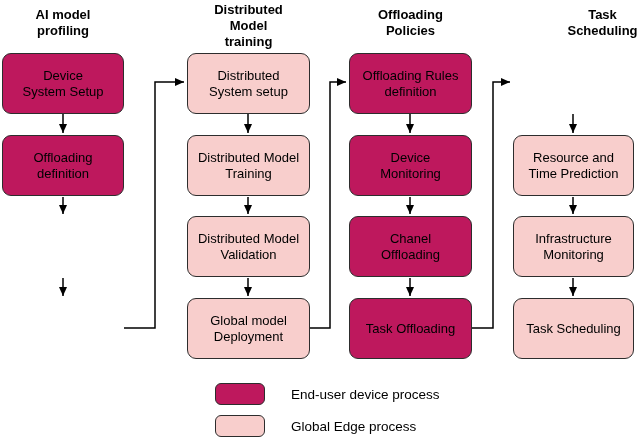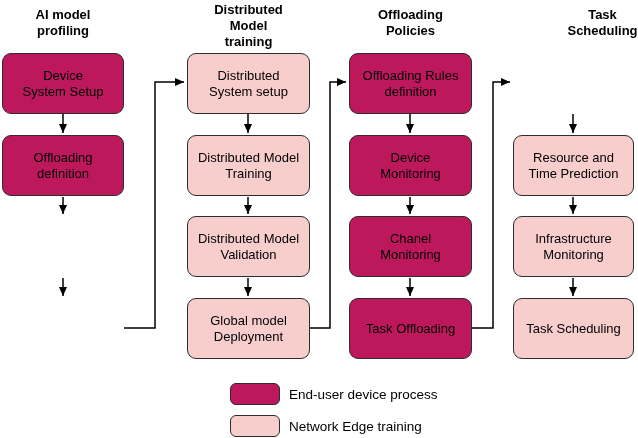--- a/index.html
+++ b/index.html
@@ -55,25 +55,25 @@
   .r1 { top: 53px; }
   .r2 { top: 135px; }
   .r3 { top: 216px; }
   .r4 { top: 298px; }
   .h1 { left: 2px;   width: 122px; top: 7px; }
   .h2 { left: 187px; width: 123px; top: 2px; }
   .h3 { left: 349px; width: 123px; top: 7px; }
   .h4 { left: 542px; width: 121px; top: 7px; }
   .legend-row {
     position: absolute;
-    left: 230px;
+    left: 215px;
     height: 22px;
     display: flex;
     align-items: center;
-    gap: 9px;
+    gap: 26px;
   }
   .legend-row.first  { top: 383px; }
   .legend-row.second { top: 415px; }
   .swatch {
     display: inline-block;
     box-sizing: border-box;
     width: 50px;
     height: 22px;
     border: 1px solid #2d2d2d;
     border-radius: 6px;
@@ -139,31 +139,31 @@
   <div class="box pink c2 r3">Distributed Model
 Validation</div>
   <div class="box pink c2 r4">Global model
 Deployment</div>
 
   <div class="box blue c3 r1">Offloading Rules
 definition</div>
   <div class="box blue c3 r2">Device
 Monitoring</div>
   <div class="box blue c3 r3">Chanel
-Monitoring</div>
+Offloading</div>
   <div class="box blue c3 r4">Task Offloading</div>
 
   <div class="box pink c4 r2">Resource and
 Time Prediction</div>
   <div class="box pink c4 r3">Infrastructure
 Monitoring</div>
   <div class="box pink c4 r4">Task Scheduling</div>
 
   <div class="legend-row first">
     <span class="swatch blue"></span>
     <span class="legend-label">End-user device process</span>
   </div>
   <div class="legend-row second">
     <span class="swatch pink"></span>
-    <span class="legend-label">Network Edge training</span>
+    <span class="legend-label">Global Edge process</span>
   </div>
 
 </div>
 
 </body></html>

